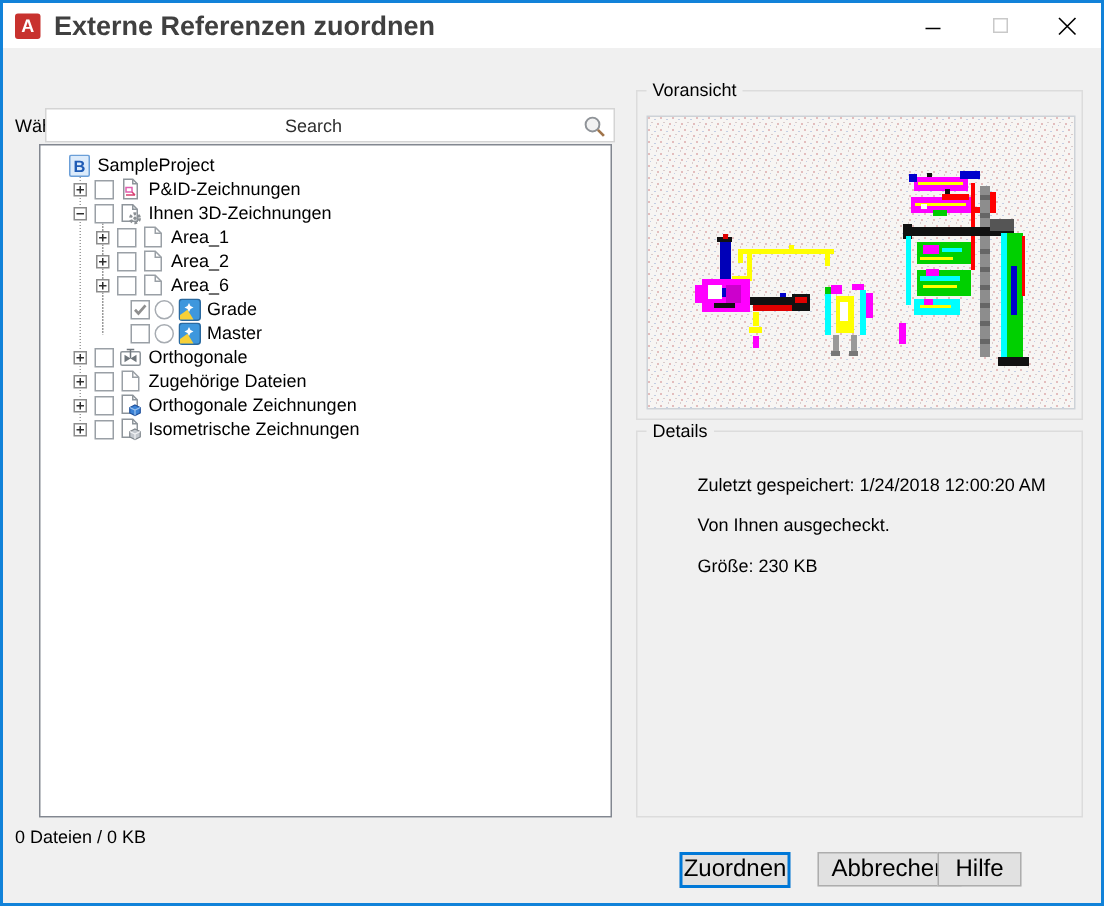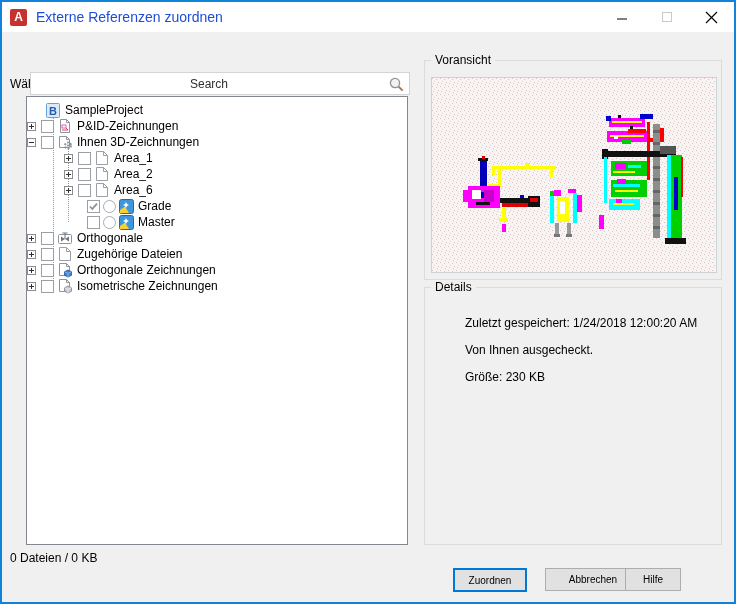--- a/index.html
+++ b/index.html
@@ -7,55 +7,55 @@
   .win{
     position:relative;width:736px;height:604px;
     border:2px solid #1182d9;background:#f0f0f0;
     font-family:"Liberation Sans","DejaVu Sans",sans-serif;
     font-size:12px;color:#000;overflow:hidden;
   }
   
   .titlebar{position:absolute;left:0;top:0;right:0;height:30px;background:#fff;display:flex;align-items:center;}
   .app-icon{width:17px;height:17px;margin-left:8px;background:#c8322e;border-radius:2px;
     display:flex;align-items:center;justify-content:center;color:#fff;font-weight:bold;font-size:12px;line-height:1;}
-  .title-text{margin-left:9px;font-size:14px;color:#1d4ed8;}
+  .title-text{margin-left:9px;font-size:18px;color:#404040;font-weight:bold;}
   .caption-btns{margin-left:auto;display:flex;height:30px;}
   .cap-btn{width:45px;height:30px;display:flex;align-items:center;justify-content:center;}
   
   .instruction{position:absolute;left:8px;top:45px;}
   .searchbox{position:absolute;left:28px;top:40px;width:380px;height:23px;background:#fff;border:1px solid #d4d4d4;}
   .searchbox input{position:absolute;left:0;top:0;width:100%;height:100%;border:none;outline:none;
     text-align:center;font-family:inherit;font-size:12px;background:transparent;padding-right:24px;}
   .searchbox input::placeholder{color:#2f2f2f;opacity:1;}
   .search-glyph{position:absolute;right:4px;top:3px;}
   
   .treebox{position:absolute;left:24px;top:64px;width:382px;height:449px;background:#fff;border:1px solid #828790;overflow:hidden;}
   .tree{position:relative;padding-top:5px;}
   .trow{height:16px;display:flex;align-items:center;position:relative;}
-  .lv0{padding-left:18px;} .lv1{} .lv2{padding-left:37px;} .lv3{padding-left:40px;margin-left:20px;}
+  .lv0{padding-left:18px;} .lv1{padding-left:22px;} .lv2{padding-left:37px;} .lv3{padding-left:40px;margin-left:20px;}
   .exp{width:9px;height:9px;border:1px solid #8c8c8c;background:#fff;position:relative;margin-right:5px;flex:none;}
   .exp::before{content:"";position:absolute;left:1px;right:1px;top:3px;height:1px;background:#2f2f2f;}
   .exp.plus::after{content:"";position:absolute;top:1px;bottom:1px;left:3px;width:1px;background:#2f2f2f;}
   .cb{width:13px;height:13px;border:1px solid #9aa0a6;background:#fff;margin-right:3px;flex:none;position:relative;}
   .radio{width:13px;height:13px;border:1px solid #a7acb2;border-radius:50%;background:#fff;margin:0 2px 0 0;flex:none;}
   .ticon{width:16px;height:16px;margin-right:4px;flex:none;display:flex;align-items:center;justify-content:center;}
   .tlabel{white-space:nowrap;}
   .guide{position:absolute;width:1px;background-image:repeating-linear-gradient(to bottom,#9a9a9a 0 1px,transparent 1px 2px);}
   
   .groupbox{position:absolute;border:1px solid #dcdcdc;padding-left:35px;}
   .groupbox .legend{position:absolute;top:-8px;left:6px;background:#f0f0f0;padding:0 4px;}
   .gb-preview{left:422px;top:28px;width:298px;height:220px;}
   .gb-details{left:422px;top:255px;width:298px;height:258px;}
   .preview-frame{position:absolute;left:6px;top:16px;width:286px;height:196px;border:1px solid #cdd2d7;}
   .details-lines{position:absolute;left:16px;top:16px;right:8px;margin-left:24px;}
   .details-line{margin-top:11px;line-height:16px;}
   
   .footer-summary{position:absolute;left:8px;top:519px;}
   .btn{position:absolute;top:536px;height:23px;background:#e1e1e1;border:1px solid #adadad;
-    display:flex;align-items:center;justify-content:center;font-size:10px;cursor:default;}
+    display:flex;align-items:center;justify-content:center;font-size:16px;cursor:default;}
   .btn-default{left:451px;width:74px;height:24px;border:2px solid #0078d7;}
   .btn-cancel{left:543px;width:96px;}
   .btn-help{left:623px;width:56px;}
   svg{display:block;}
 </style>
 </head>
 <body>
 
 <div class="win">
 

